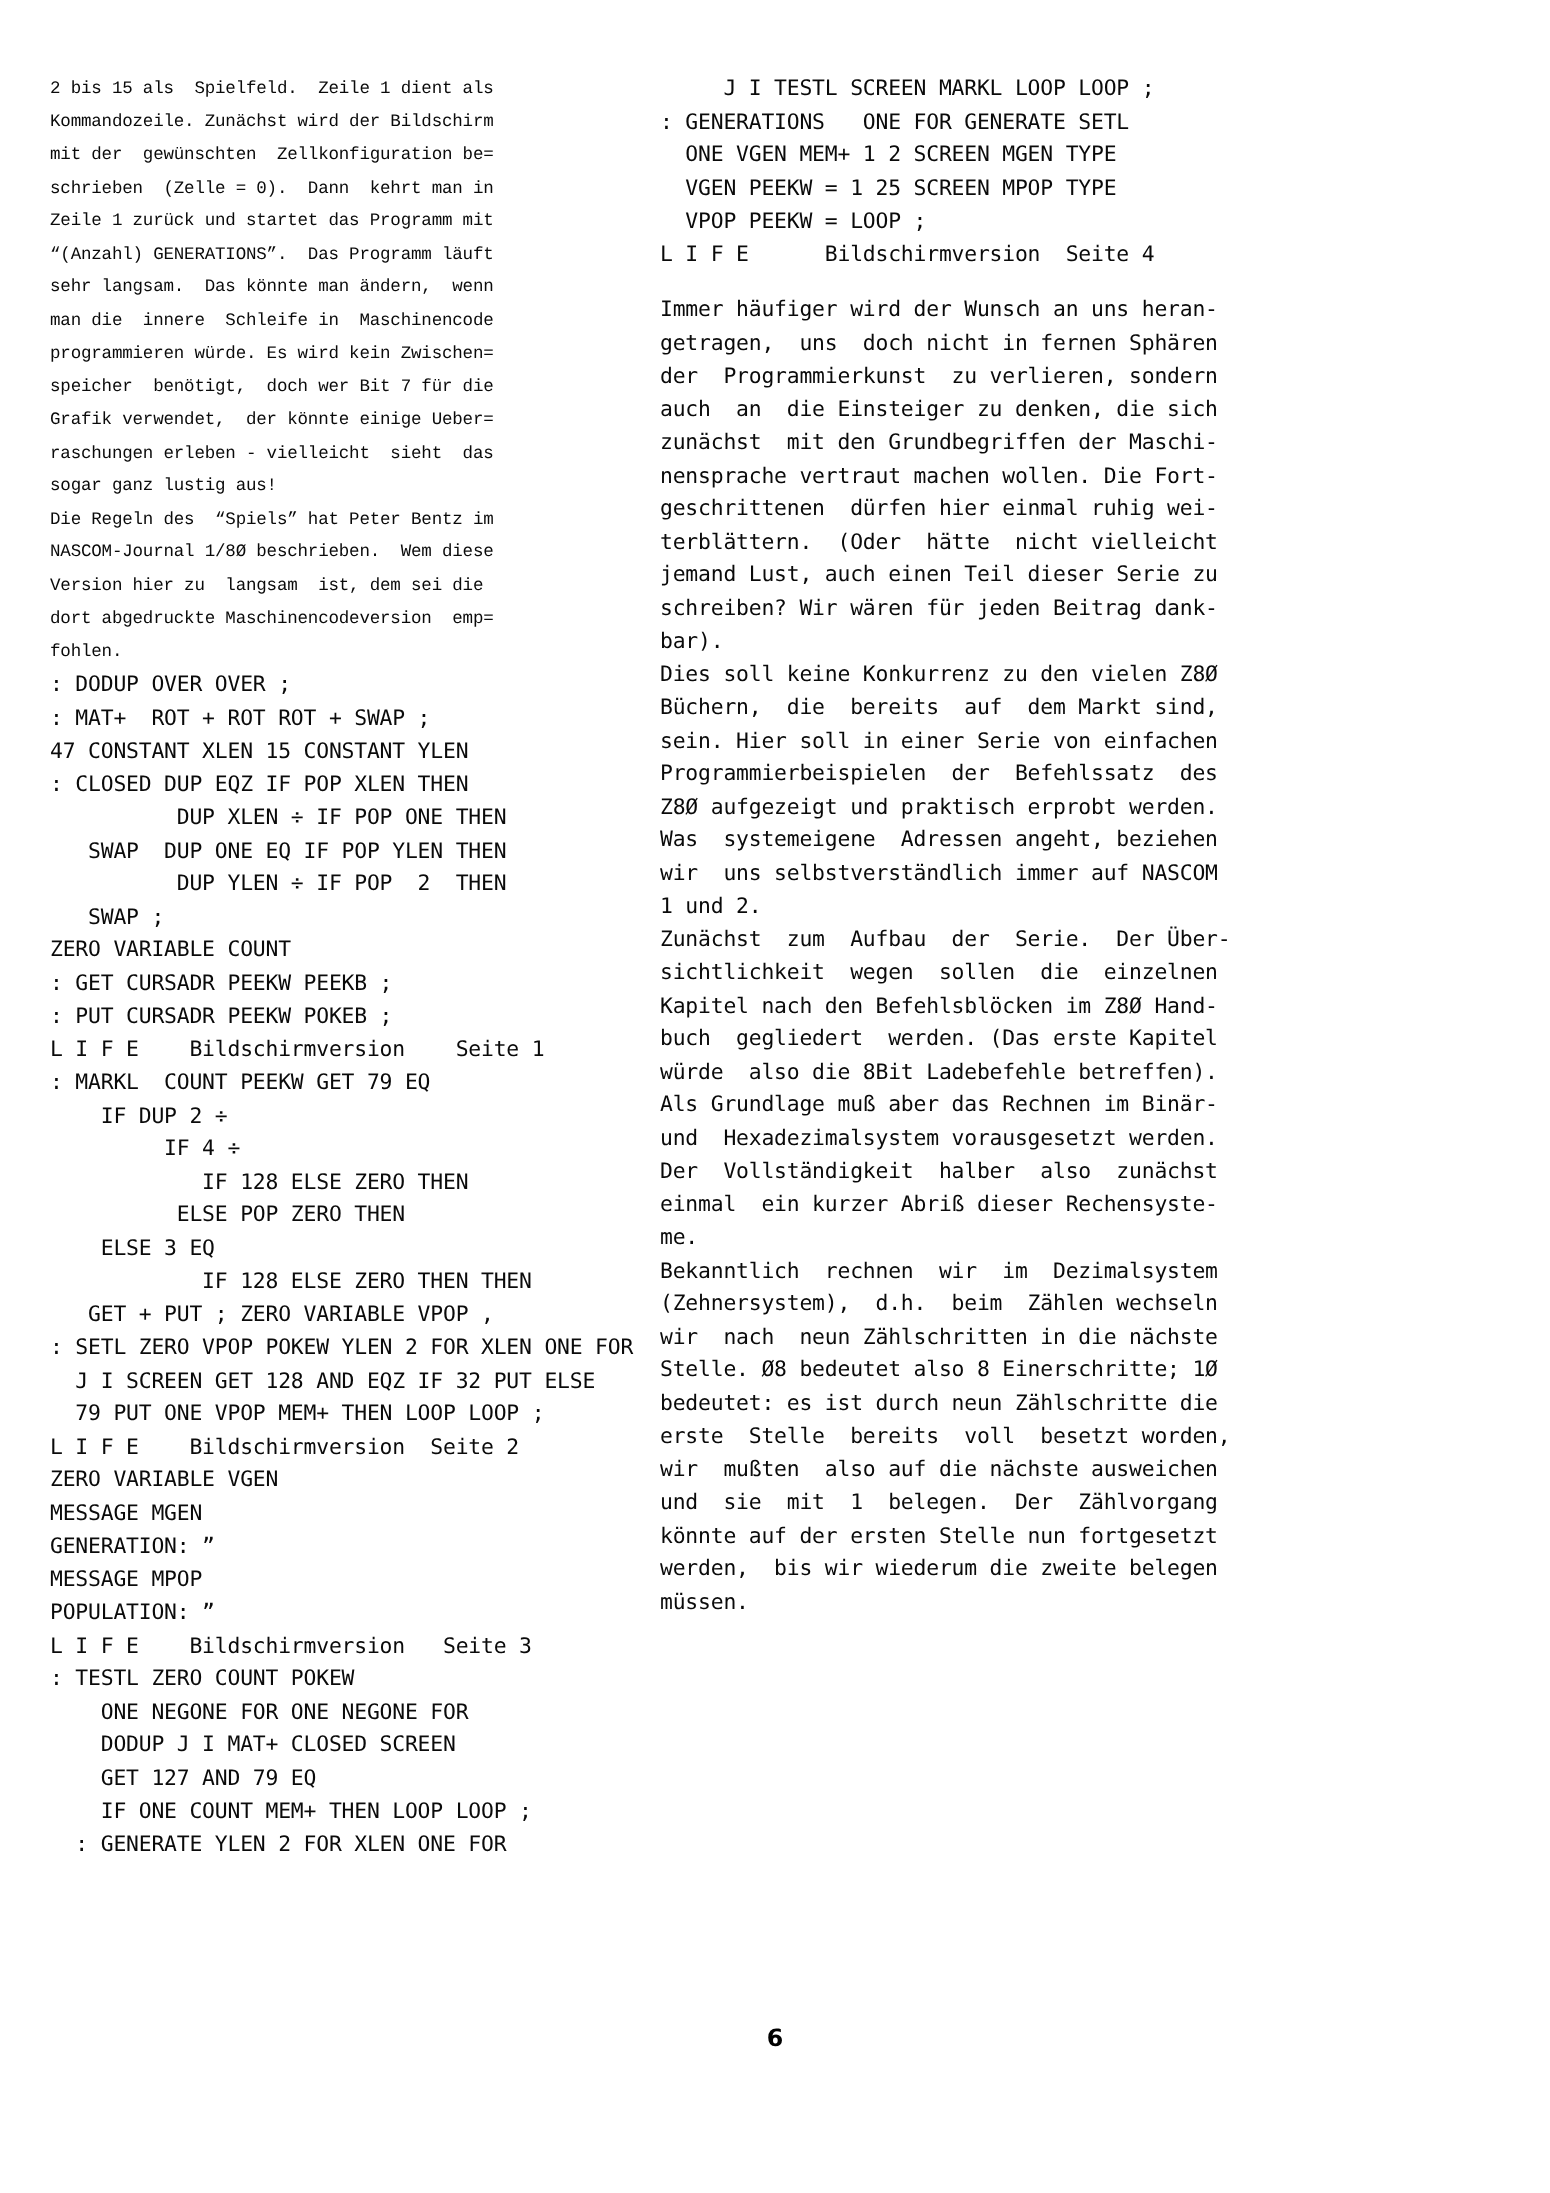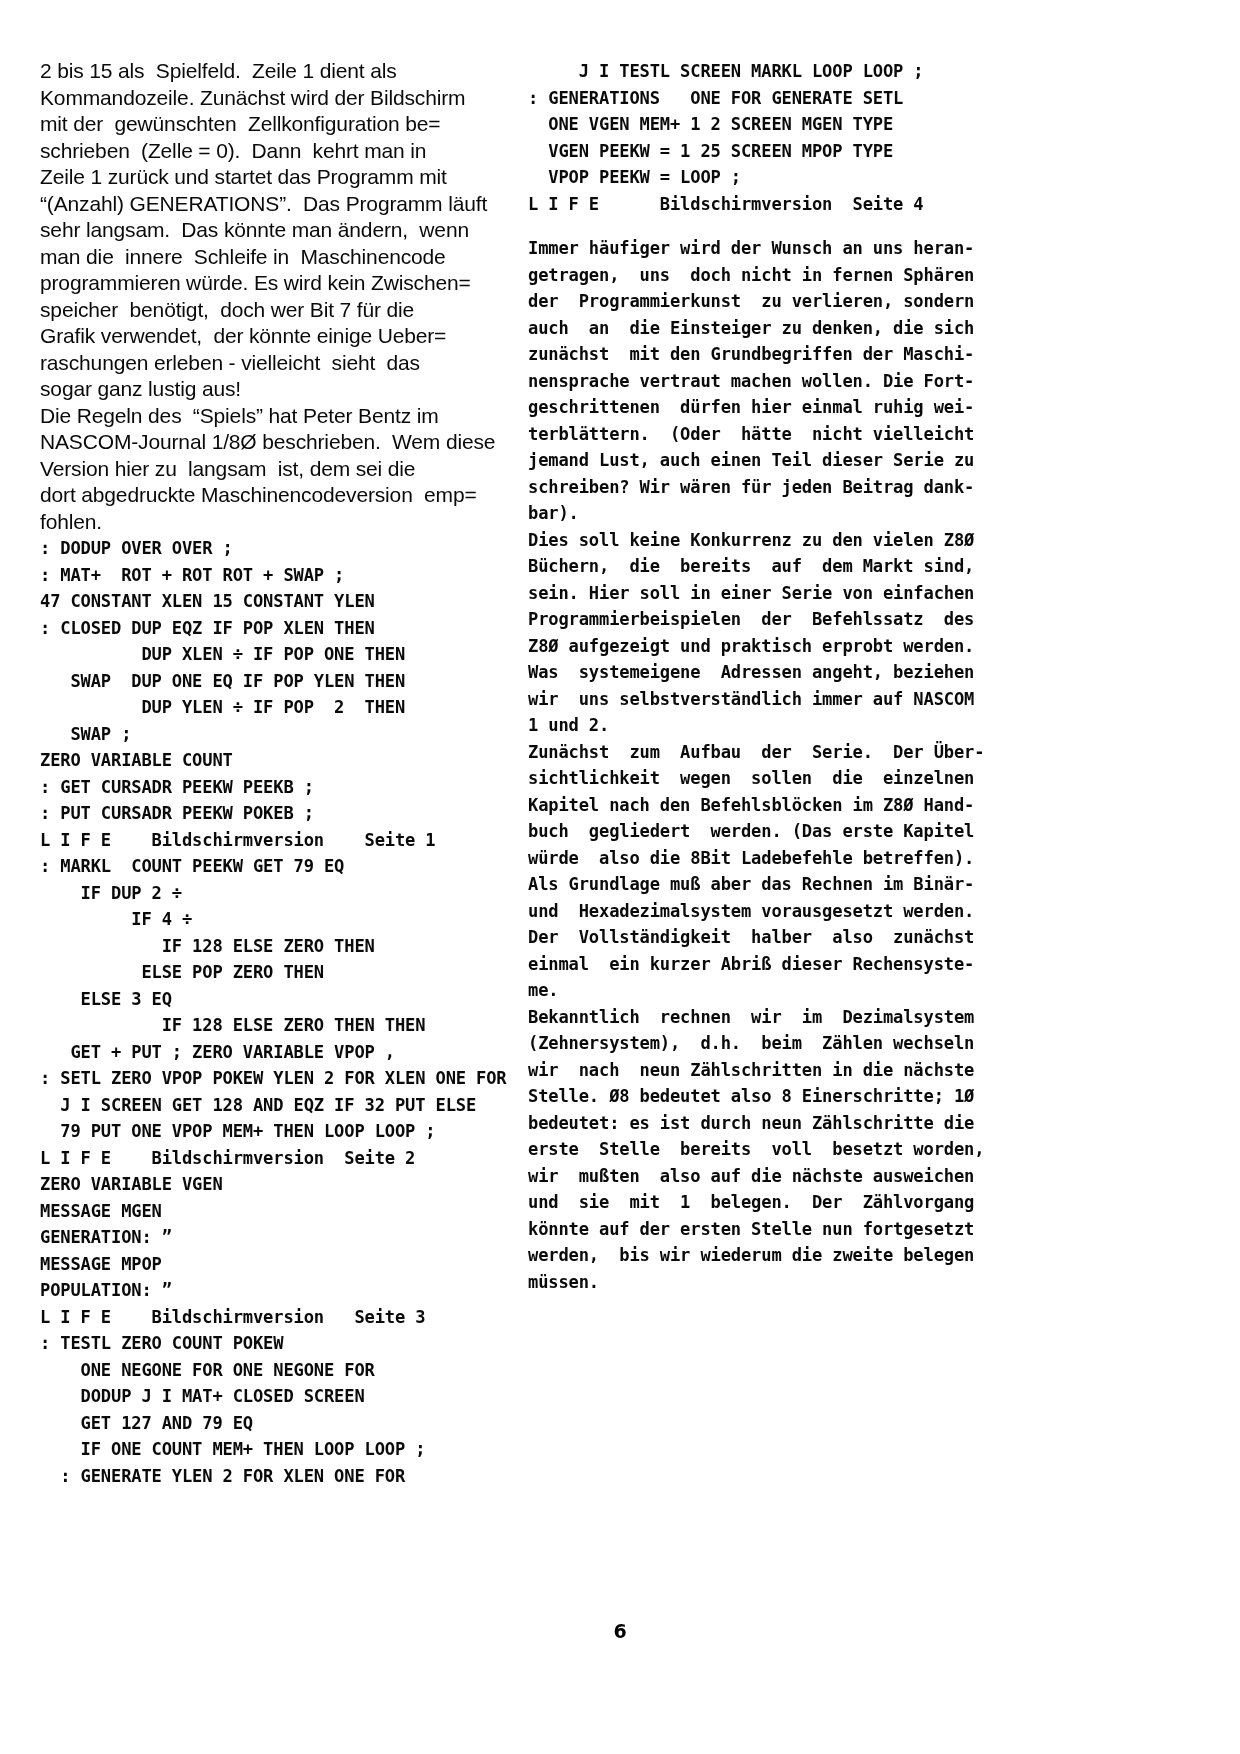--- a/index.html
+++ b/index.html
@@ -21,34 +21,33 @@
   
   .col {
     position: absolute;
     top: 58px;
   }
   .col-left  { left: 40px;  width: 460px; }
   .col-right { left: 528px; width: 470px; }
 
   
   .mono {
-    font-family: Liberation Sans, sans-serif;
-    font-size: 21px;
+    font-family: Liberation Mono, monospace;
+    font-size: 14px;
     line-height: 26.5px;
     letter-spacing: -0.15px;
     white-space: pre-wrap;
     word-break: normal;
   }
   .mono-line {
     white-space: pre;
     font-family: "DejaVu Sans Mono", "Liberation Mono", monospace;
     font-size: 17.1px;
     line-height: 26.5px;
     letter-spacing: -0.15px;
-    font-weight: bold;
   }
   .block { margin: 0; padding: 0; }
 
   
   .scanish {
     text-rendering: optimizeLegibility;
     -webkit-font-smoothing: none;
   }
 
   

